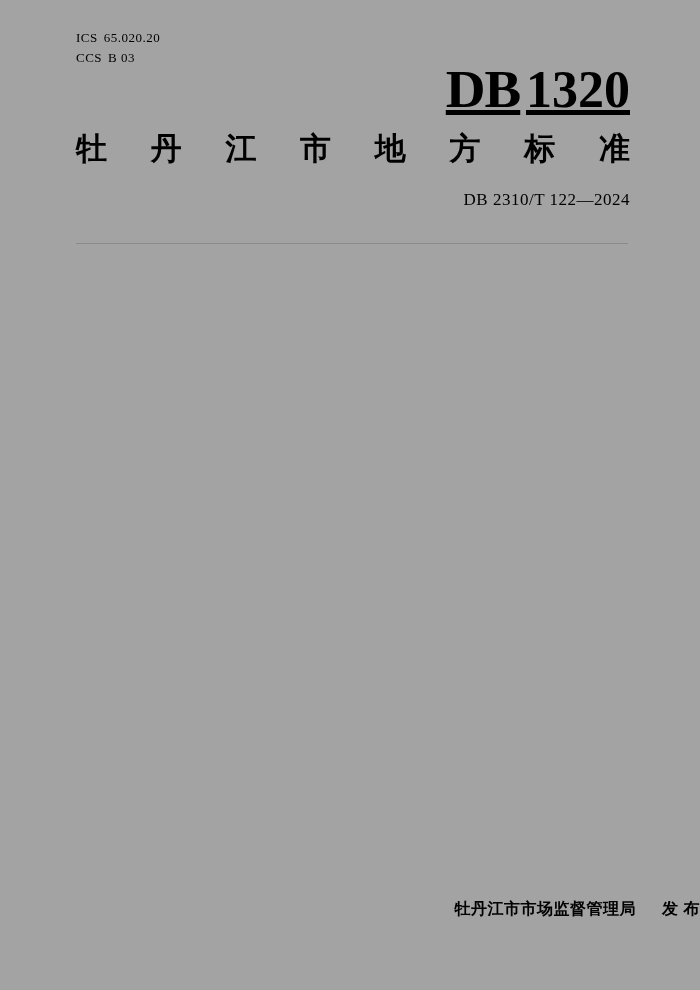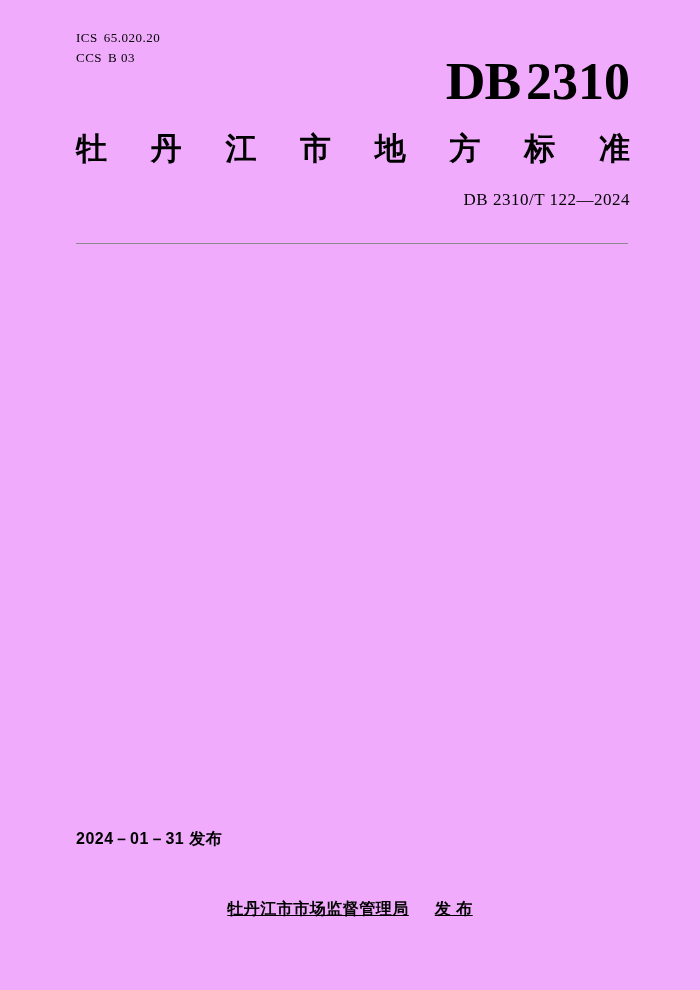--- a/index.html
+++ b/index.html
@@ -15,21 +15,21 @@
     color: #000000;
     overflow: hidden;
   }
 
   .page {
     position: absolute;
     left: 0;
     top: 0;
     width: 700px;
     height: 990px;
-    background: #f0abfc;
+    background: #a3a3a3;
   }
 
   
   .codes {
     position: absolute;
     left: 76px;
     top: 28px;
     line-height: 1.5;
   }
   .code-line {
@@ -37,24 +37,25 @@
     font-size: 13px;
     letter-spacing: 0.5px;
     white-space: nowrap;
   }
   .code-line .lbl { margin-right: 6px; }
 
   
   .dbmark {
     position: absolute;
     right: 70px;
-    top: 56px;
+    top: 64px;
     display: flex;
     align-items: baseline;
     justify-content: flex-start;
+    text-decoration: underline;
   }
   .db-letters {
     font-family: "Liberation Serif", "DejaVu Serif", serif;
     font-weight: bold;
     font-size: 52px;
     letter-spacing: -1px;
     line-height: 1;
     
     transform: scaleX(1.06);
     transform-origin: right bottom;
@@ -130,65 +131,63 @@
     font-size: 16px;
     letter-spacing: 0.5px;
   }
 
   
   .publisher {
     position: absolute;
     left: 0;
     right: 0;
     top: 899px;
-    text-align: center;
+    text-align: right;
     font-family: "Liberation Sans", "DejaVu Sans", sans-serif;
     font-weight: bold;
     font-size: 16px;
     letter-spacing: 0.5px;
-    text-decoration: underline;
   }
   .publisher .gap { display: inline-block; width: 26px; }
 </style>
 </head>
 <body>
 
 <div class="page">
 
   <div class="codes">
     <div class="code-line">
       <span class="lbl">ICS</span><span>65.020.20</span>
     </div>
     <div class="code-line">
       <span class="lbl">CCS</span><span>B 03</span>
     </div>
   </div>
 
   <div class="dbmark">
     <span class="db-letters">DB</span>
-    <span class="db-number">2310</span>
+    <span class="db-number">1320</span>
   </div>
 
   <div class="std-title">
     <span>牡</span>
     <span>丹</span>
     <span>江</span>
     <span>市</span>
     <span>地</span>
     <span>方</span>
     <span>标</span>
     <span>准</span>
   </div>
 
   <div class="std-no">DB 2310/T 122—2024</div>
 
   <div class="rule"></div>
 
 
   <div class="dates">
-    <span>2024－01－31 发布</span>
   </div>
 
   <div class="publisher">
     <span>牡丹江市市场监督管理局</span><span class="gap"></span><span>发 布</span>
   </div>
 
 </div>
 
 </body></html>

